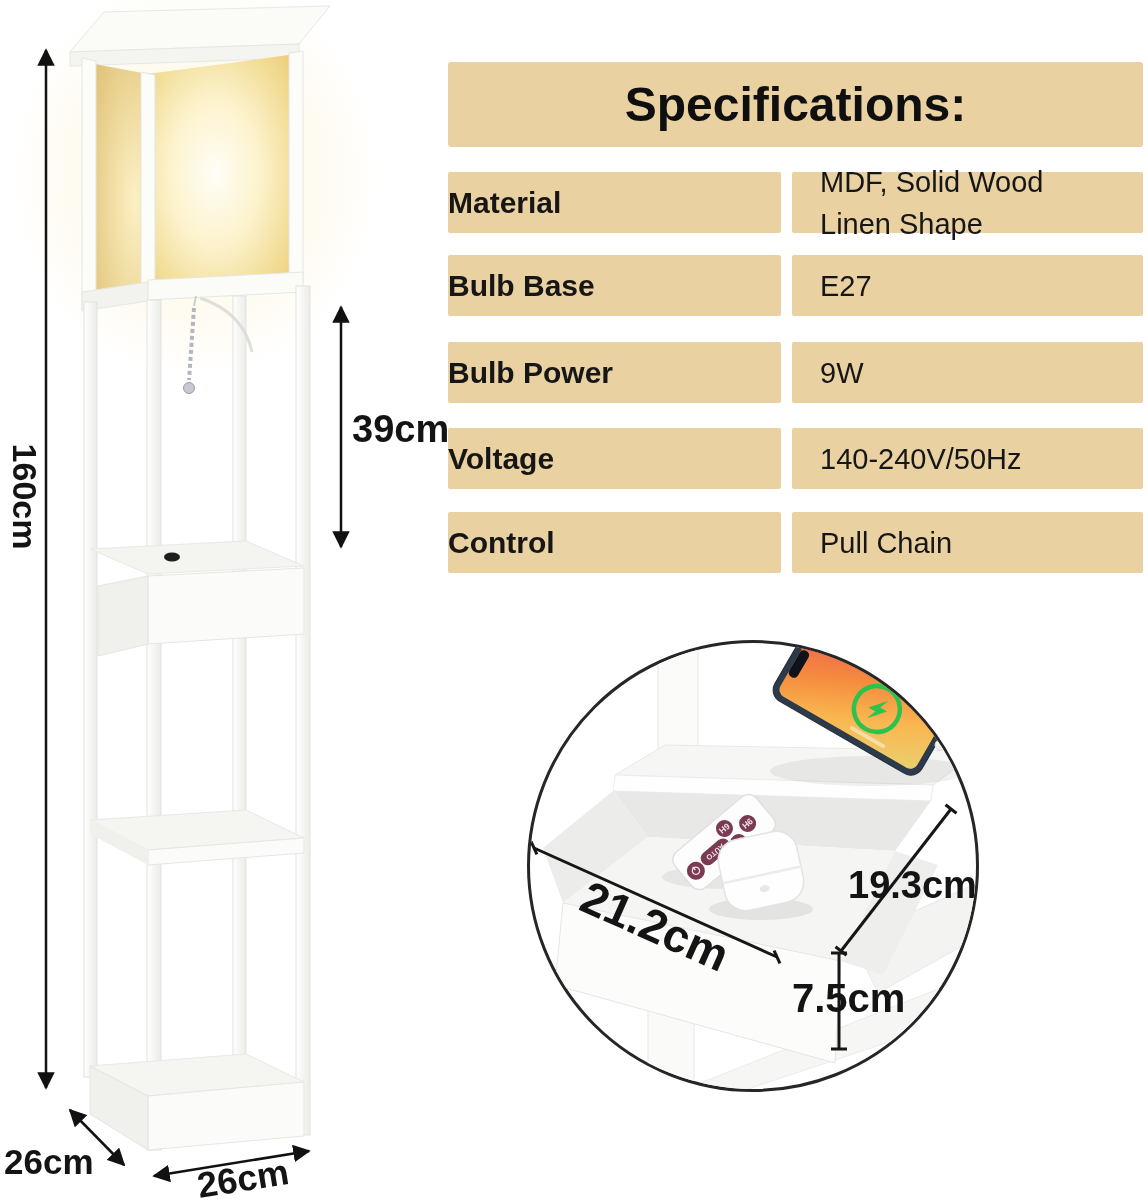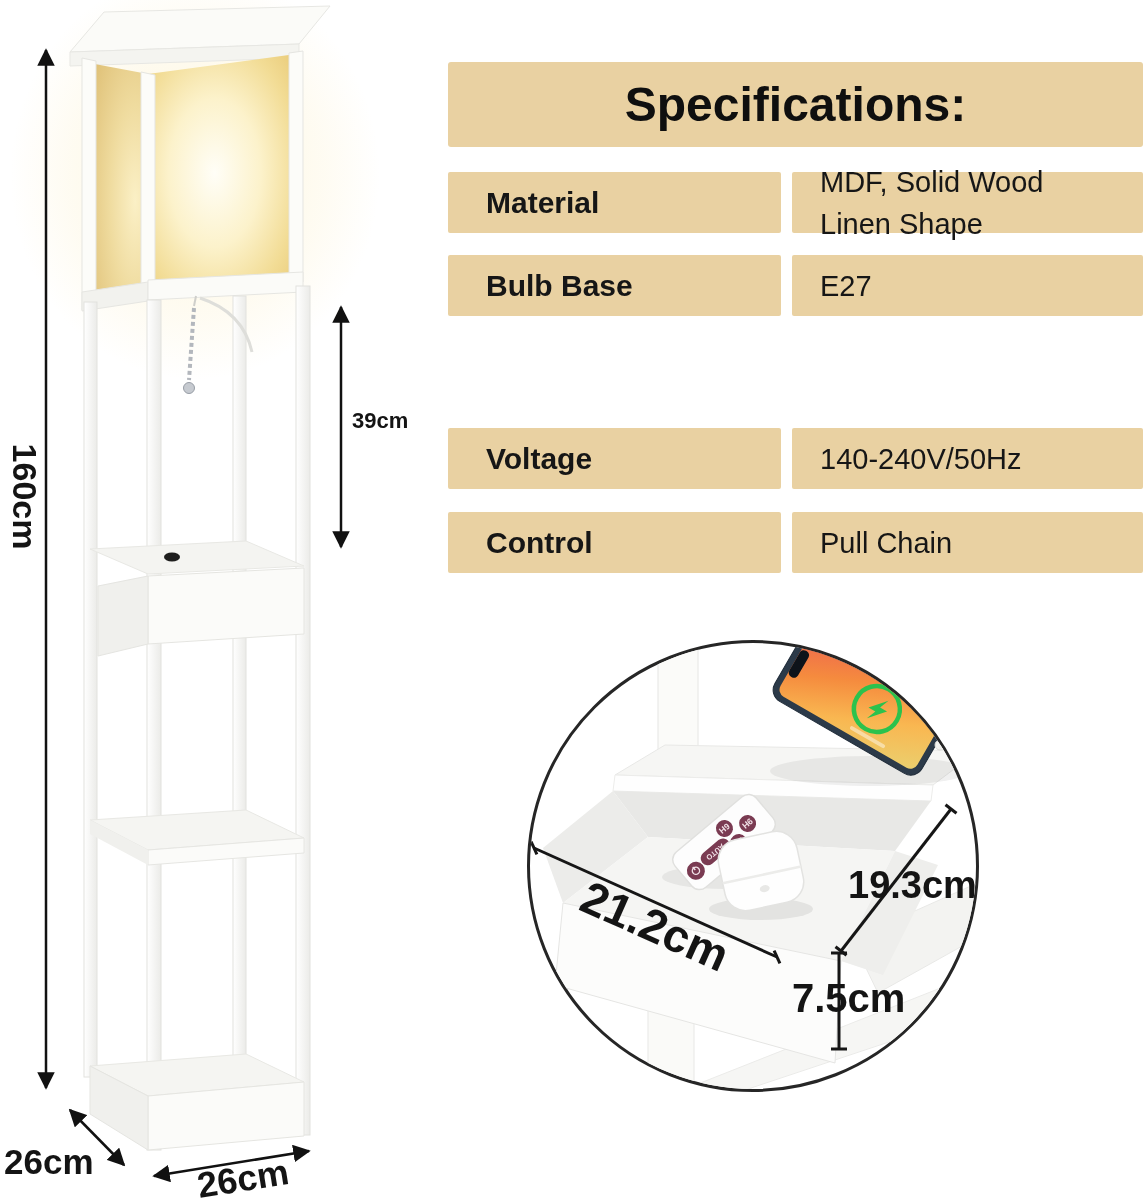--- a/index.html
+++ b/index.html
@@ -29,21 +29,21 @@
     display:flex;align-items:center;justify-content:center;
     font-size:48px;font-weight:bold;color:#0f0f0f;
   }
   .spec-row{position:absolute;left:0;width:695px;height:61px;}
   .spec-cell{
     position:absolute;top:0;height:100%;
     background:var(--tan,#e9d1a2);
     border-radius:2px;
     display:flex;align-items:center;
   }
-  .spec-cell.lbl{left:0;width:333px;padding-left:38px;box-sizing:border-box;font-size:30px;font-weight:600;}
+  .spec-cell.lbl{left:0;width:333px;box-sizing:border-box;font-size:30px;font-weight:600;}
   .spec-cell.val{left:344px;width:351px;padding-left:28px;box-sizing:border-box;font-size:29px;font-weight:500;line-height:42px;white-space:pre-line;}
   
   #inset{
     position:absolute;left:527px;top:640px;width:452px;height:452px;
     border:3px solid #262626;border-radius:50%;
     box-sizing:border-box;
     background:#ffffff;
     overflow:hidden;
   }
   #inset svg{position:absolute;left:0;top:0;}
@@ -135,35 +135,39 @@
 
   <g stroke="#111111" stroke-width="2.5">
     <line x1="46" y1="50" x2="46" y2="1088" marker-start="url(#arrow)" marker-end="url(#arrow)"></line>
     <line x1="341" y1="307" x2="341" y2="547" marker-start="url(#arrow)" marker-end="url(#arrow)"></line>
     <line x1="70" y1="1110" x2="124" y2="1165" marker-start="url(#arrow)" marker-end="url(#arrow)"></line>
     <line x1="154" y1="1176" x2="309" y2="1151" marker-start="url(#arrow)" marker-end="url(#arrow)"></line>
   </g>
 </svg>
 
 <div class="dim center" style="left:-36px;top:477px;width:120px;font-size:34px;transform:rotate(90deg);">160cm</div>
-<div class="dim" style="left:352px;top:408px;font-size:22px;">39cm</div>
+<div class="dim" style="left:352px;top:408px;font-size:38px;">39cm</div>
 <div class="dim" style="left:4px;top:1142px;font-size:35px;">26cm</div>
 <div class="dim center" style="left:188px;top:1158px;width:110px;font-size:36px;transform:rotate(-9deg);">26cm</div>
 
 <div id="specs">
   <div class="header">Specifications:</div>
 
   <div class="spec-row" style="top:110px;">
     <div class="spec-cell lbl">Material</div>
     <div class="spec-cell val">MDF, Solid Wood
 Linen Shape</div>
   </div>
   <div class="spec-row" style="top:193px;">
     <div class="spec-cell lbl">Bulb Base</div>
     <div class="spec-cell val">E27</div>
+  </div>
+  <div class="spec-row" style="top:280px;">
+    <div class="spec-cell lbl">Bulb Power</div>
+    <div class="spec-cell val">9W</div>
   </div>
   <div class="spec-row" style="top:366px;">
     <div class="spec-cell lbl">Voltage</div>
     <div class="spec-cell val">140-240V/50Hz</div>
   </div>
   <div class="spec-row" style="top:450px;">
     <div class="spec-cell lbl">Control</div>
     <div class="spec-cell val">Pull Chain</div>
   </div>
 </div>

